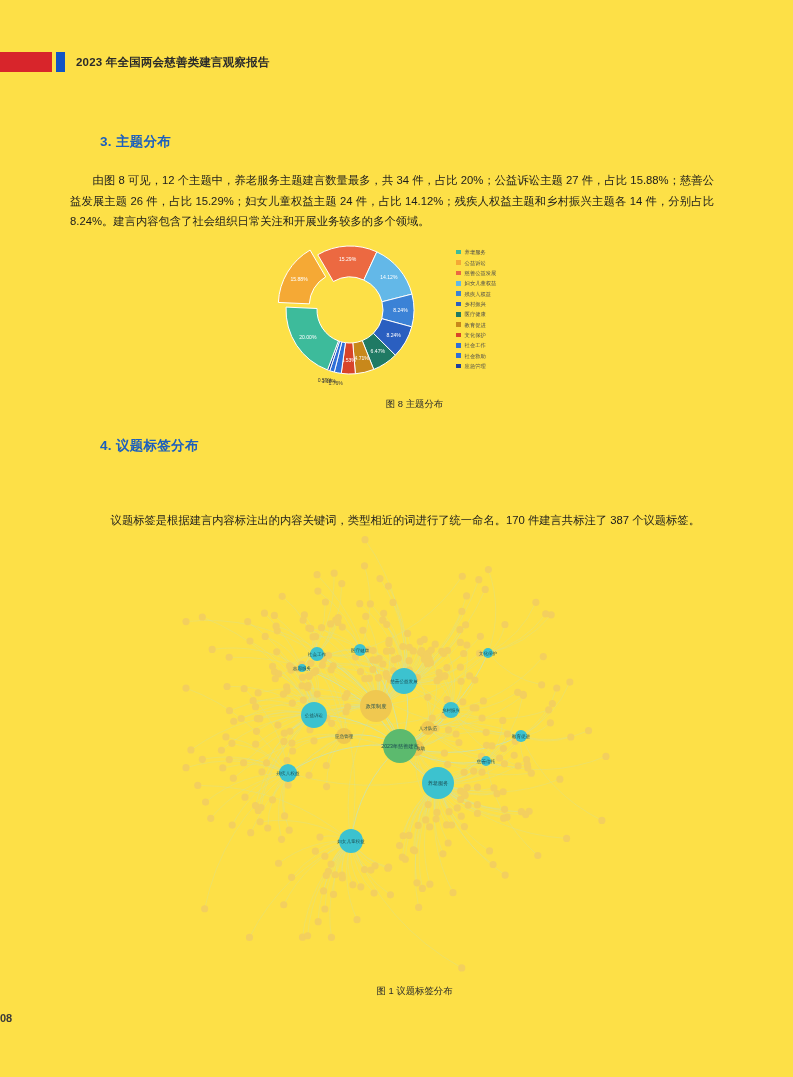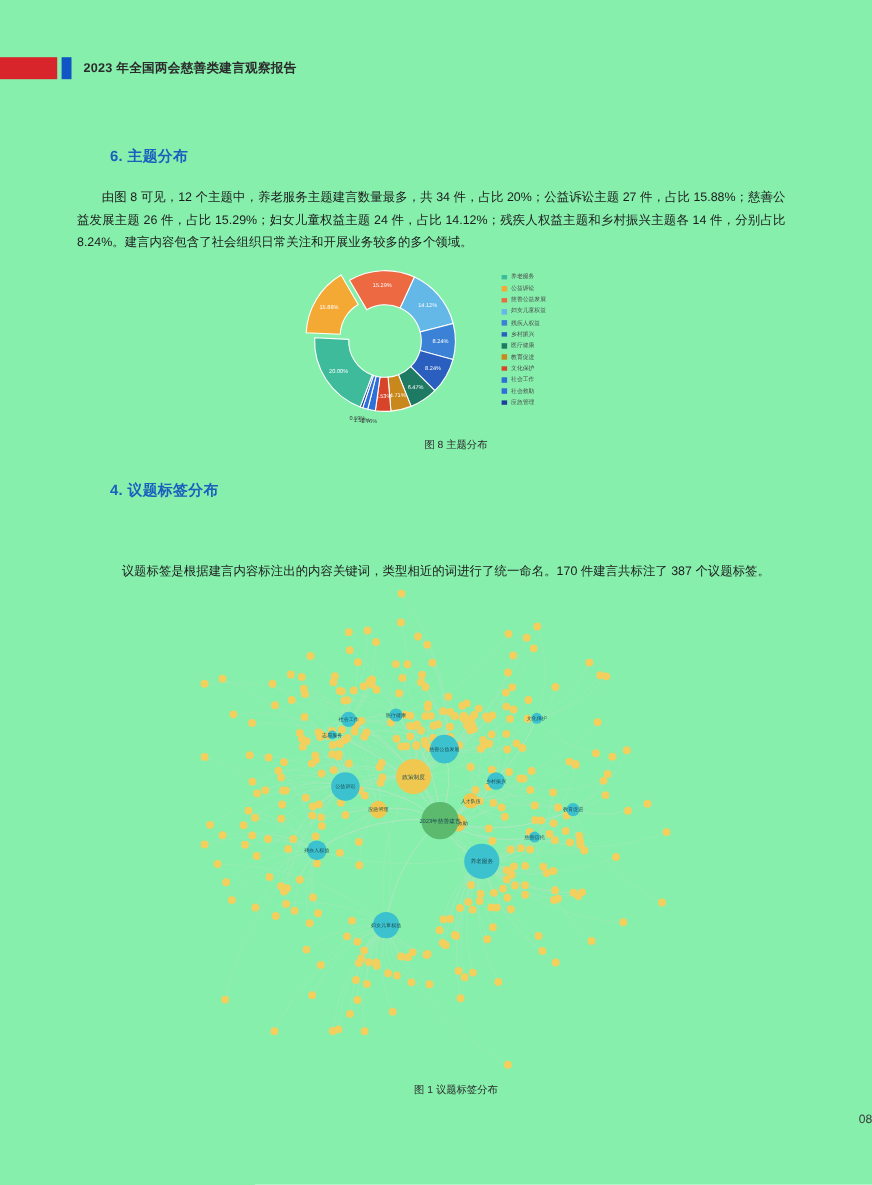--- a/index.html
+++ b/index.html
@@ -4,21 +4,21 @@
 <style>
   html,body{margin:0;padding:0;}
   body{
     width:793px;height:1077px;
     background:#ffffff;
     font-family:"Liberation Sans","DejaVu Sans",sans-serif;
     color:#231f20;
     position:relative;
     overflow:hidden;
   }
-  .page{position:absolute;inset:0;background:#86efac;}
+  .page{position:absolute;inset:0;background:#fde047;}
 
   
   .header{position:absolute;left:0;top:52px;height:20px;width:100%;}
   .hdr-red{position:absolute;left:0;top:0;width:52px;height:20px;background:#d8252b;}
   .hdr-blue{position:absolute;left:56px;top:0;width:9px;height:20px;background:#1155c4;}
   .hdr-title{position:absolute;left:76px;top:2px;font-size:11.5px;font-weight:bold;
              color:#2b2b2b;letter-spacing:.2px;line-height:16px;}
 
   
   .h2{position:absolute;font-size:13.5px;font-weight:bold;color:#1b5fbe;letter-spacing:.3px;}
@@ -48,35 +48,35 @@
   #cap9{left:0;top:985px;}
 
   
   #fig9{position:absolute;left:176px;top:508px;width:448px;height:470px;}
   #net-svg{position:absolute;left:0;top:0;}
   .hub-label{font-size:4.6px;fill:#1d4d52;font-family:"Liberation Sans",sans-serif;
              text-anchor:middle;dominant-baseline:middle;}
   .hub-label.big{font-size:5.2px;}
 
   
-  #pageno{position:absolute;left:0;top:1012px;width:100%;text-align:right;
-          font-size:11px;color:#3a3a3a;}
+  #pageno{position:absolute;left:0;top:1012px;width:100%;text-align:left;
+          font-size:11px;color:#3a3a3a;font-weight:bold;}
 </style>
 </head>
 <body>
 
 <div class="page">
 
   <div class="header">
     <div class="hdr-red"></div>
     <div class="hdr-blue"></div>
     <div class="hdr-title">2023 年全国两会慈善类建言观察报告</div>
   </div>
 
-  <div class="h2" id="h-sec3">6. 主题分布</div>
+  <div class="h2" id="h-sec3">3. 主题分布</div>
   <div class="para" id="p-sec3">由图 8 可见，12 个主题中，养老服务主题建言数量最多，共 34 件，占比 20%；公益诉讼主题 27 件，占比 15.88%；慈善公益发展主题 26 件，占比 15.29%；妇女儿童权益主题 24 件，占比 14.12%；残疾人权益主题和乡村振兴主题各 14 件，分别占比 8.24%。建言内容包含了社会组织日常关注和开展业务较多的多个领域。</div>
 
   <div id="fig8">
     <div id="donut-wrap">
       <svg id="donut-svg" width="165" height="152" viewBox="0 0 165 152">
           <path d="M 49.73511743846159 16.728150444461015 A 64 64 0 0 1 108.81430683418294 13.888099764314283 L 95.82612696137558 42.03605144097455 A 33 33 0 0 0 65.36341992920676 43.50045257292521 Z" fill="#ec6941" stroke="#ffffff" stroke-width="1"></path>
           <text x="79.57516768370839" y="21.55824955220261" text-anchor="middle" dominant-baseline="middle" class="slice-label">15.29%</text>
           <path d="M 108.81430683418294 13.888099764314283 A 64 64 0 0 1 143.98982230232824 56.08579468129905 L 113.963502124638 63.79423788254482 A 33 33 0 0 0 95.82612696137558 42.03605144097455 Z" fill="#63b8e8" stroke="#ffffff" stroke-width="1"></path>
           <text x="120.79030529314505" y="39.664845519704045" text-anchor="middle" dominant-baseline="middle" class="slice-label">14.12%</text>
           <path d="M 143.98982230232824 56.08579468129905 A 64 64 0 0 1 143.74174420011235 88.8510243940211 L 113.83558685318293 80.68880945316712 A 33 33 0 0 0 113.963502124638 63.79423788254482 Z" fill="#3b82d6" stroke="#ffffff" stroke-width="1"></path>

